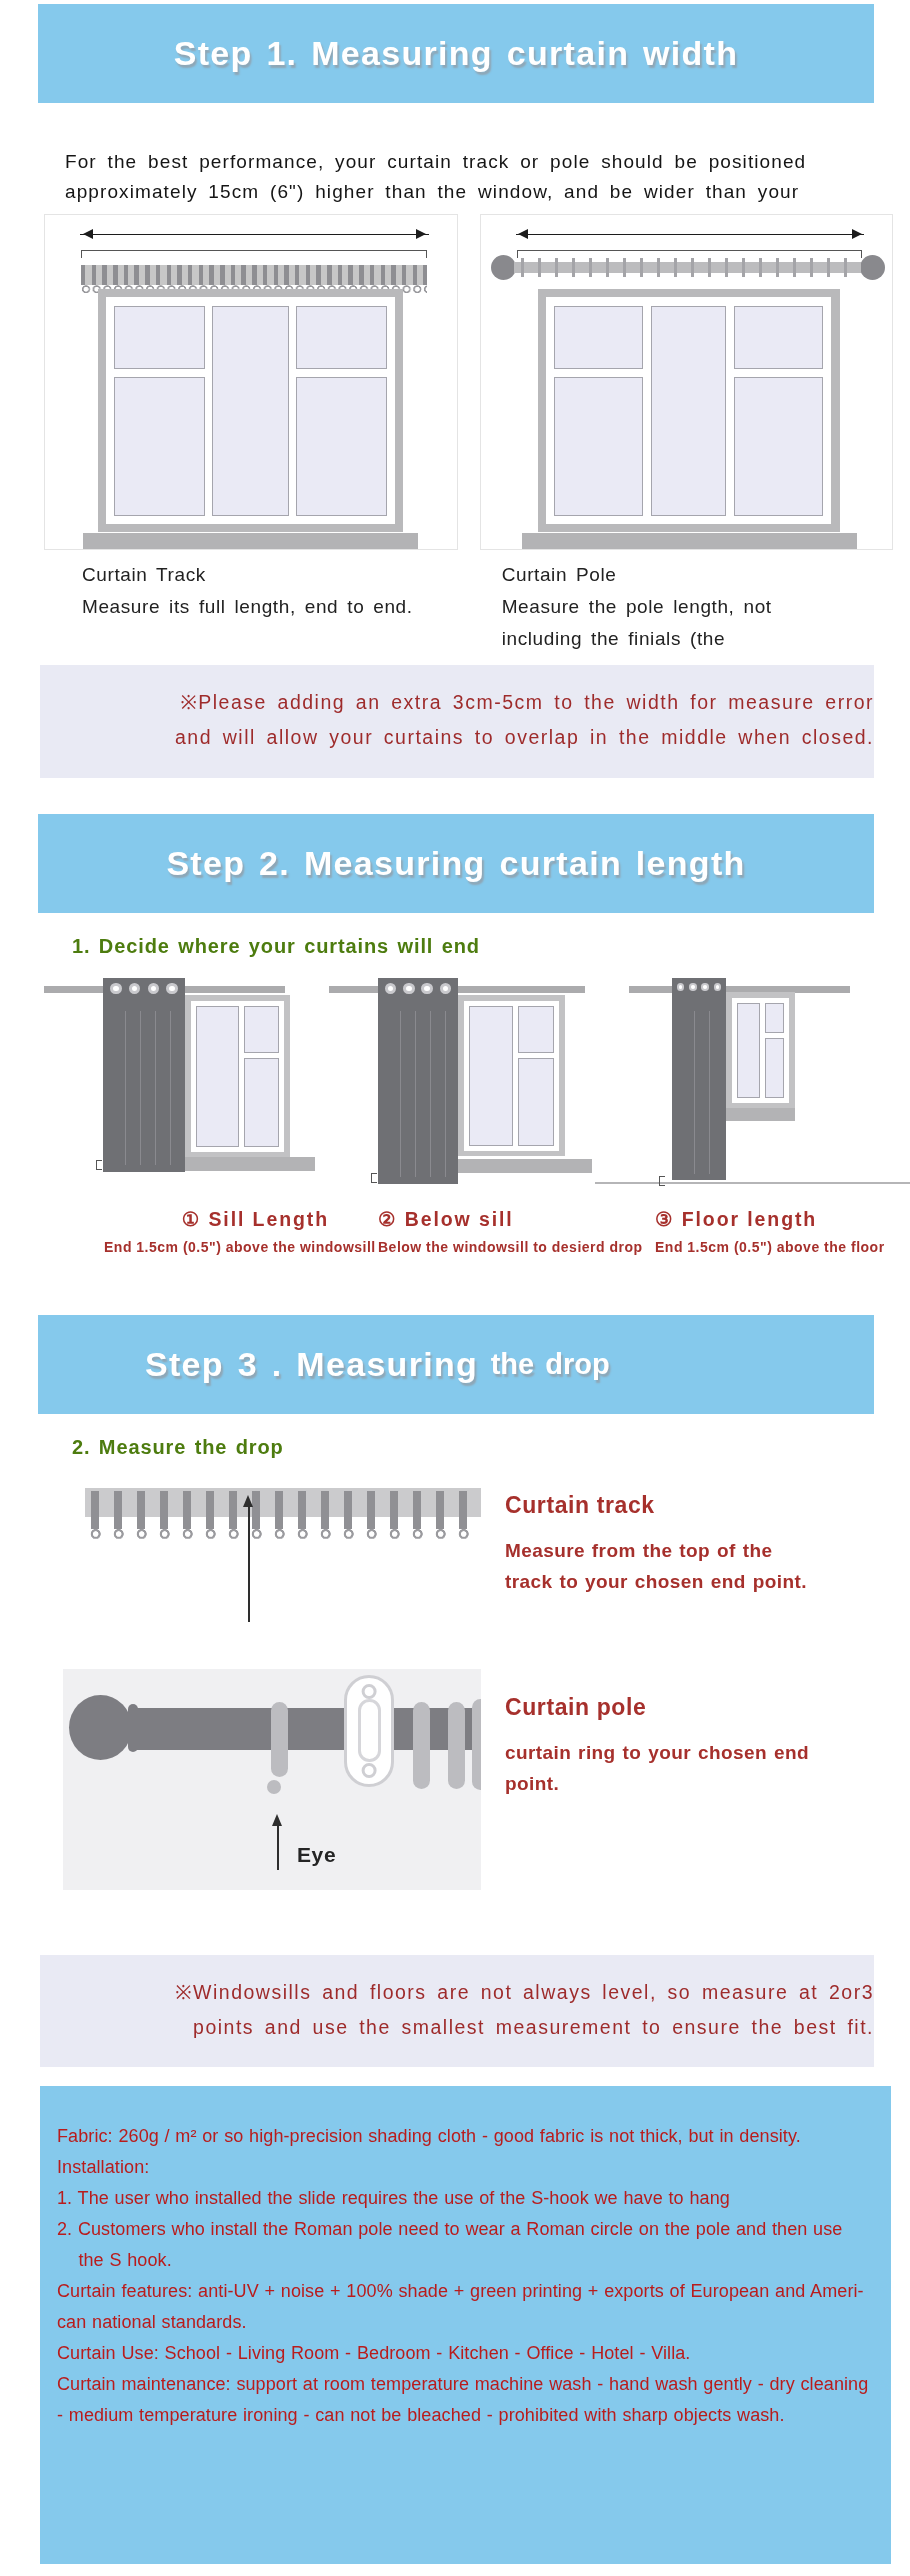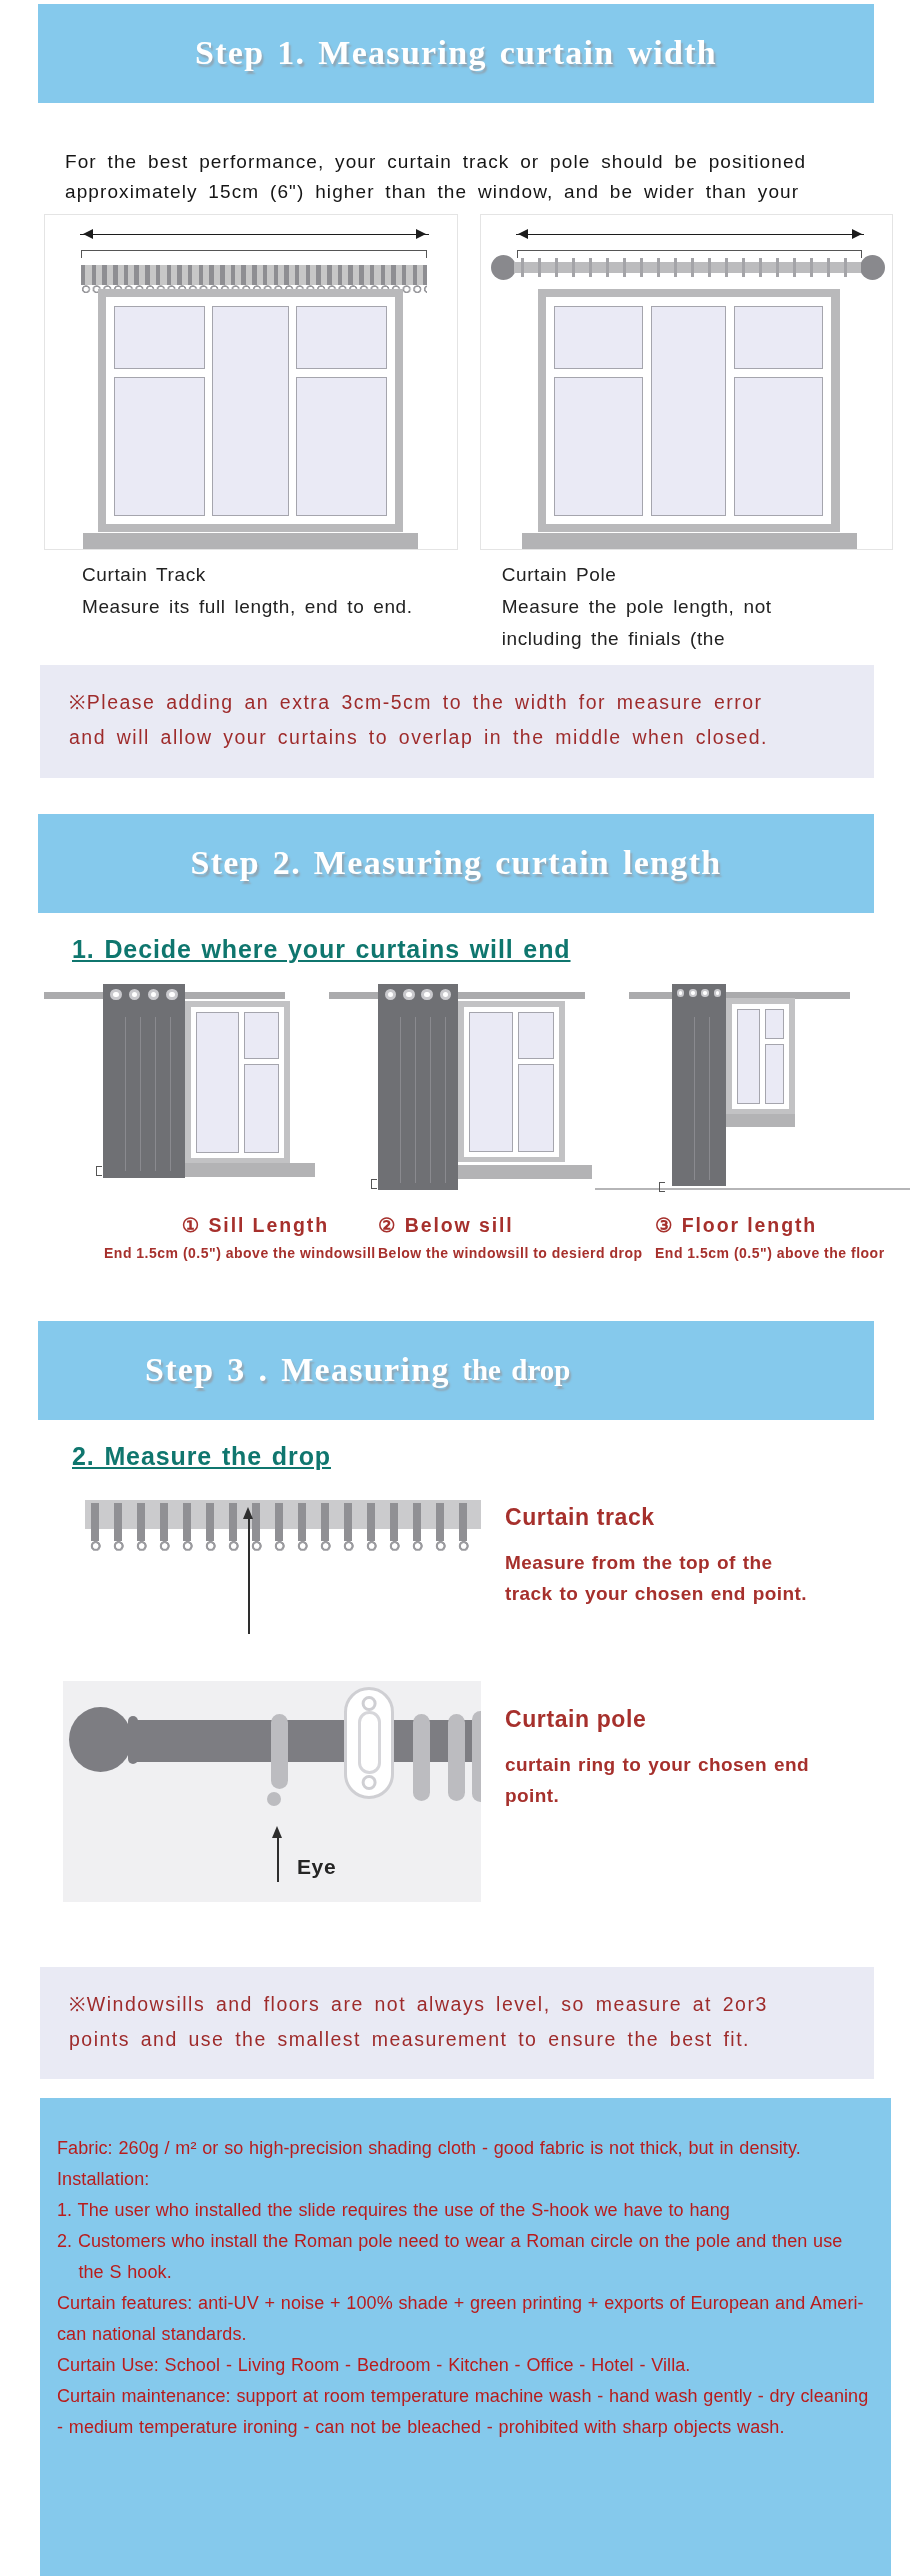--- a/index.html
+++ b/index.html
@@ -7,21 +7,21 @@
     --note-bg:#E9EAF4;
     --note-red:#9E2B2B;
     --caption-red:#A6302C;
   }
   *{box-sizing:border-box;}
   body{margin:0;background:#fff;font-family:"Liberation Sans",sans-serif;}
   .page{width:910px;position:relative;background:#fff;}
 
   
   .banner{margin:3.8px 36px 0 38px;height:99px;background:var(--accent-blue);
-          display:flex;align-items:center;justify-content:center;font-family:Liberation Serif, serif;}
+          display:flex;align-items:center;justify-content:center;}
   .btxt{color:#fff;font-weight:bold;font-size:34px;letter-spacing:1.3px;word-spacing:3.1px;
         text-shadow:1.9px 2.5px 1.9px #8fa6b5;white-space:nowrap;}
   .banner-2{margin-top:36px;}
   .banner-3{margin-top:60px;justify-content:flex-start;padding-left:107px;}
   .bsub{font-size:29px;letter-spacing:0;margin-left:12.6px;}
 
   
   .intro{margin:44px 6px 0 65px;font-size:19px;color:#151515;letter-spacing:1.1px;
          word-spacing:4.4px;line-height:30px;white-space:nowrap;}
 
@@ -59,26 +59,26 @@
 
   
   .cap-row{margin:8.8px 17px 0 44px;display:flex;gap:22px;}
   .cap-col{flex:1;font-size:19px;color:#222;letter-spacing:0.6px;word-spacing:3.1px;line-height:32px;white-space:nowrap;}
   .cap-col.first{padding-left:38px;}
   .cap-col.second{padding-left:6.3px;}
 
   
   .note{margin:10px 36px 0 40px;background:var(--note-bg);padding:20px 0 22.6px 29px;
         color:var(--note-red);font-size:19.5px;letter-spacing:1.5px;word-spacing:3.8px;
-        line-height:35px;white-space:nowrap;}
+        line-height:35px;white-space:nowrap;text-align:right;}
   .note-2{margin-top:58px;}
 
   
-  .h-black{margin:22.6px 0 0 72px;font-size:25px;font-weight:bold;color:#0f766e;
-           letter-spacing:0.9px;word-spacing:1.9px;text-decoration:underline;}
+  .h-black{margin:22.6px 0 0 72px;font-size:20px;font-weight:bold;color:#4d7c0f;
+           letter-spacing:0.9px;word-spacing:1.9px;}
 
   
   .fig-row{margin:15px 0 0 38px;display:flex;}
   .fig-col{width:291px;}
   .art{position:relative;height:231px;}
   .rod{position:absolute;top:12.6px;height:7.5px;background:#ababad;}
   .f1 .rod{left:6.3px;right:44px;}
   .f2 .rod{left:0;right:35px;}
   .f3 .rod{left:9.4px;right:60px;}
   .w2{position:absolute;background:#c2c2c4;padding:5.7px;}

